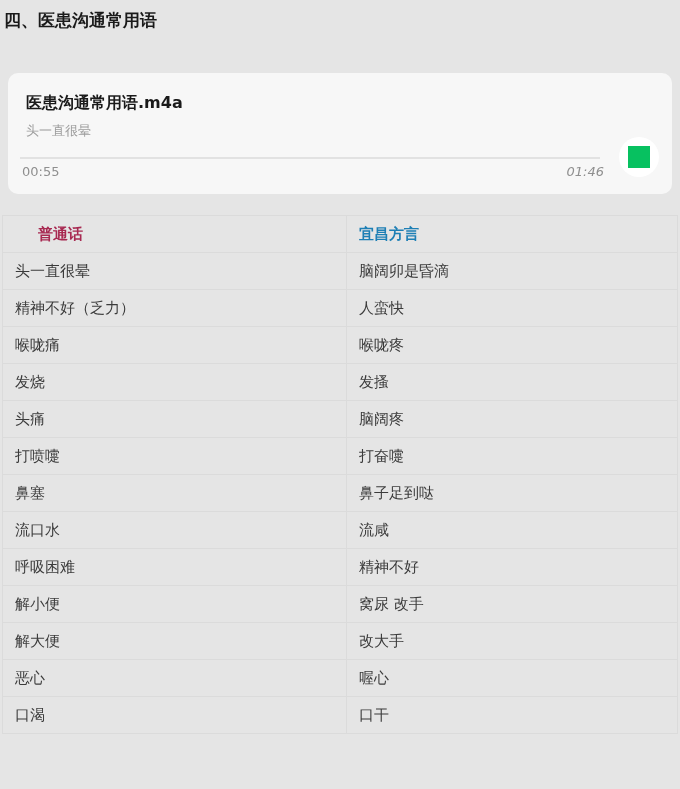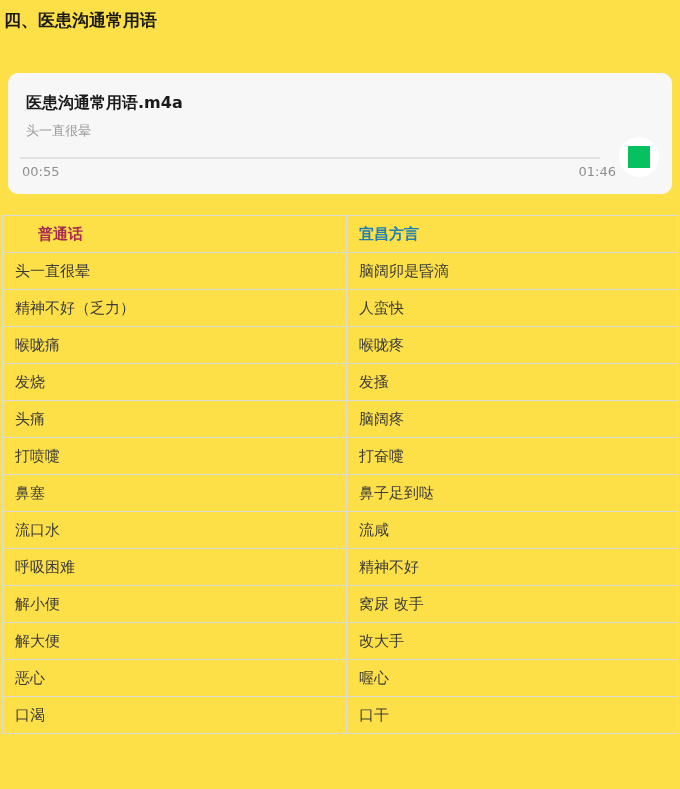--- a/index.html
+++ b/index.html
@@ -4,21 +4,21 @@
 <style>
   * { margin: 0; padding: 0; box-sizing: border-box; }
   html, body {
     background: #ffffff;
     font-family: "DejaVu Sans", "Liberation Sans", sans-serif;
   }
   .page {
     position: relative;
     width: 680px;
     height: 789px;
-    background: #fde047;
+    background: #e5e5e5;
     overflow: hidden;
   }
   .heading {
     padding: 9px 0 0 4px;
     font-size: 17px;
     line-height: 22px;
     font-weight: bold;
     color: #1a1a1a;
   }
   
@@ -54,21 +54,21 @@
     background: #e2e2e2;
     cursor: pointer;
   }
   .time {
     position: absolute;
     top: 91px;
     font-size: 13px;
     color: #8f8f8f;
   }
   .time-current { left: 14px; }
-  .time-duration { right: 56px; }
+  .time-duration { right: 68px; font-style: italic; }
   .play-button {
     position: absolute;
     left: 611px;
     top: 64px;
     width: 40px;
     height: 40px;
     border: none;
     border-radius: 50%;
     background: #ffffff;
     display: flex;

